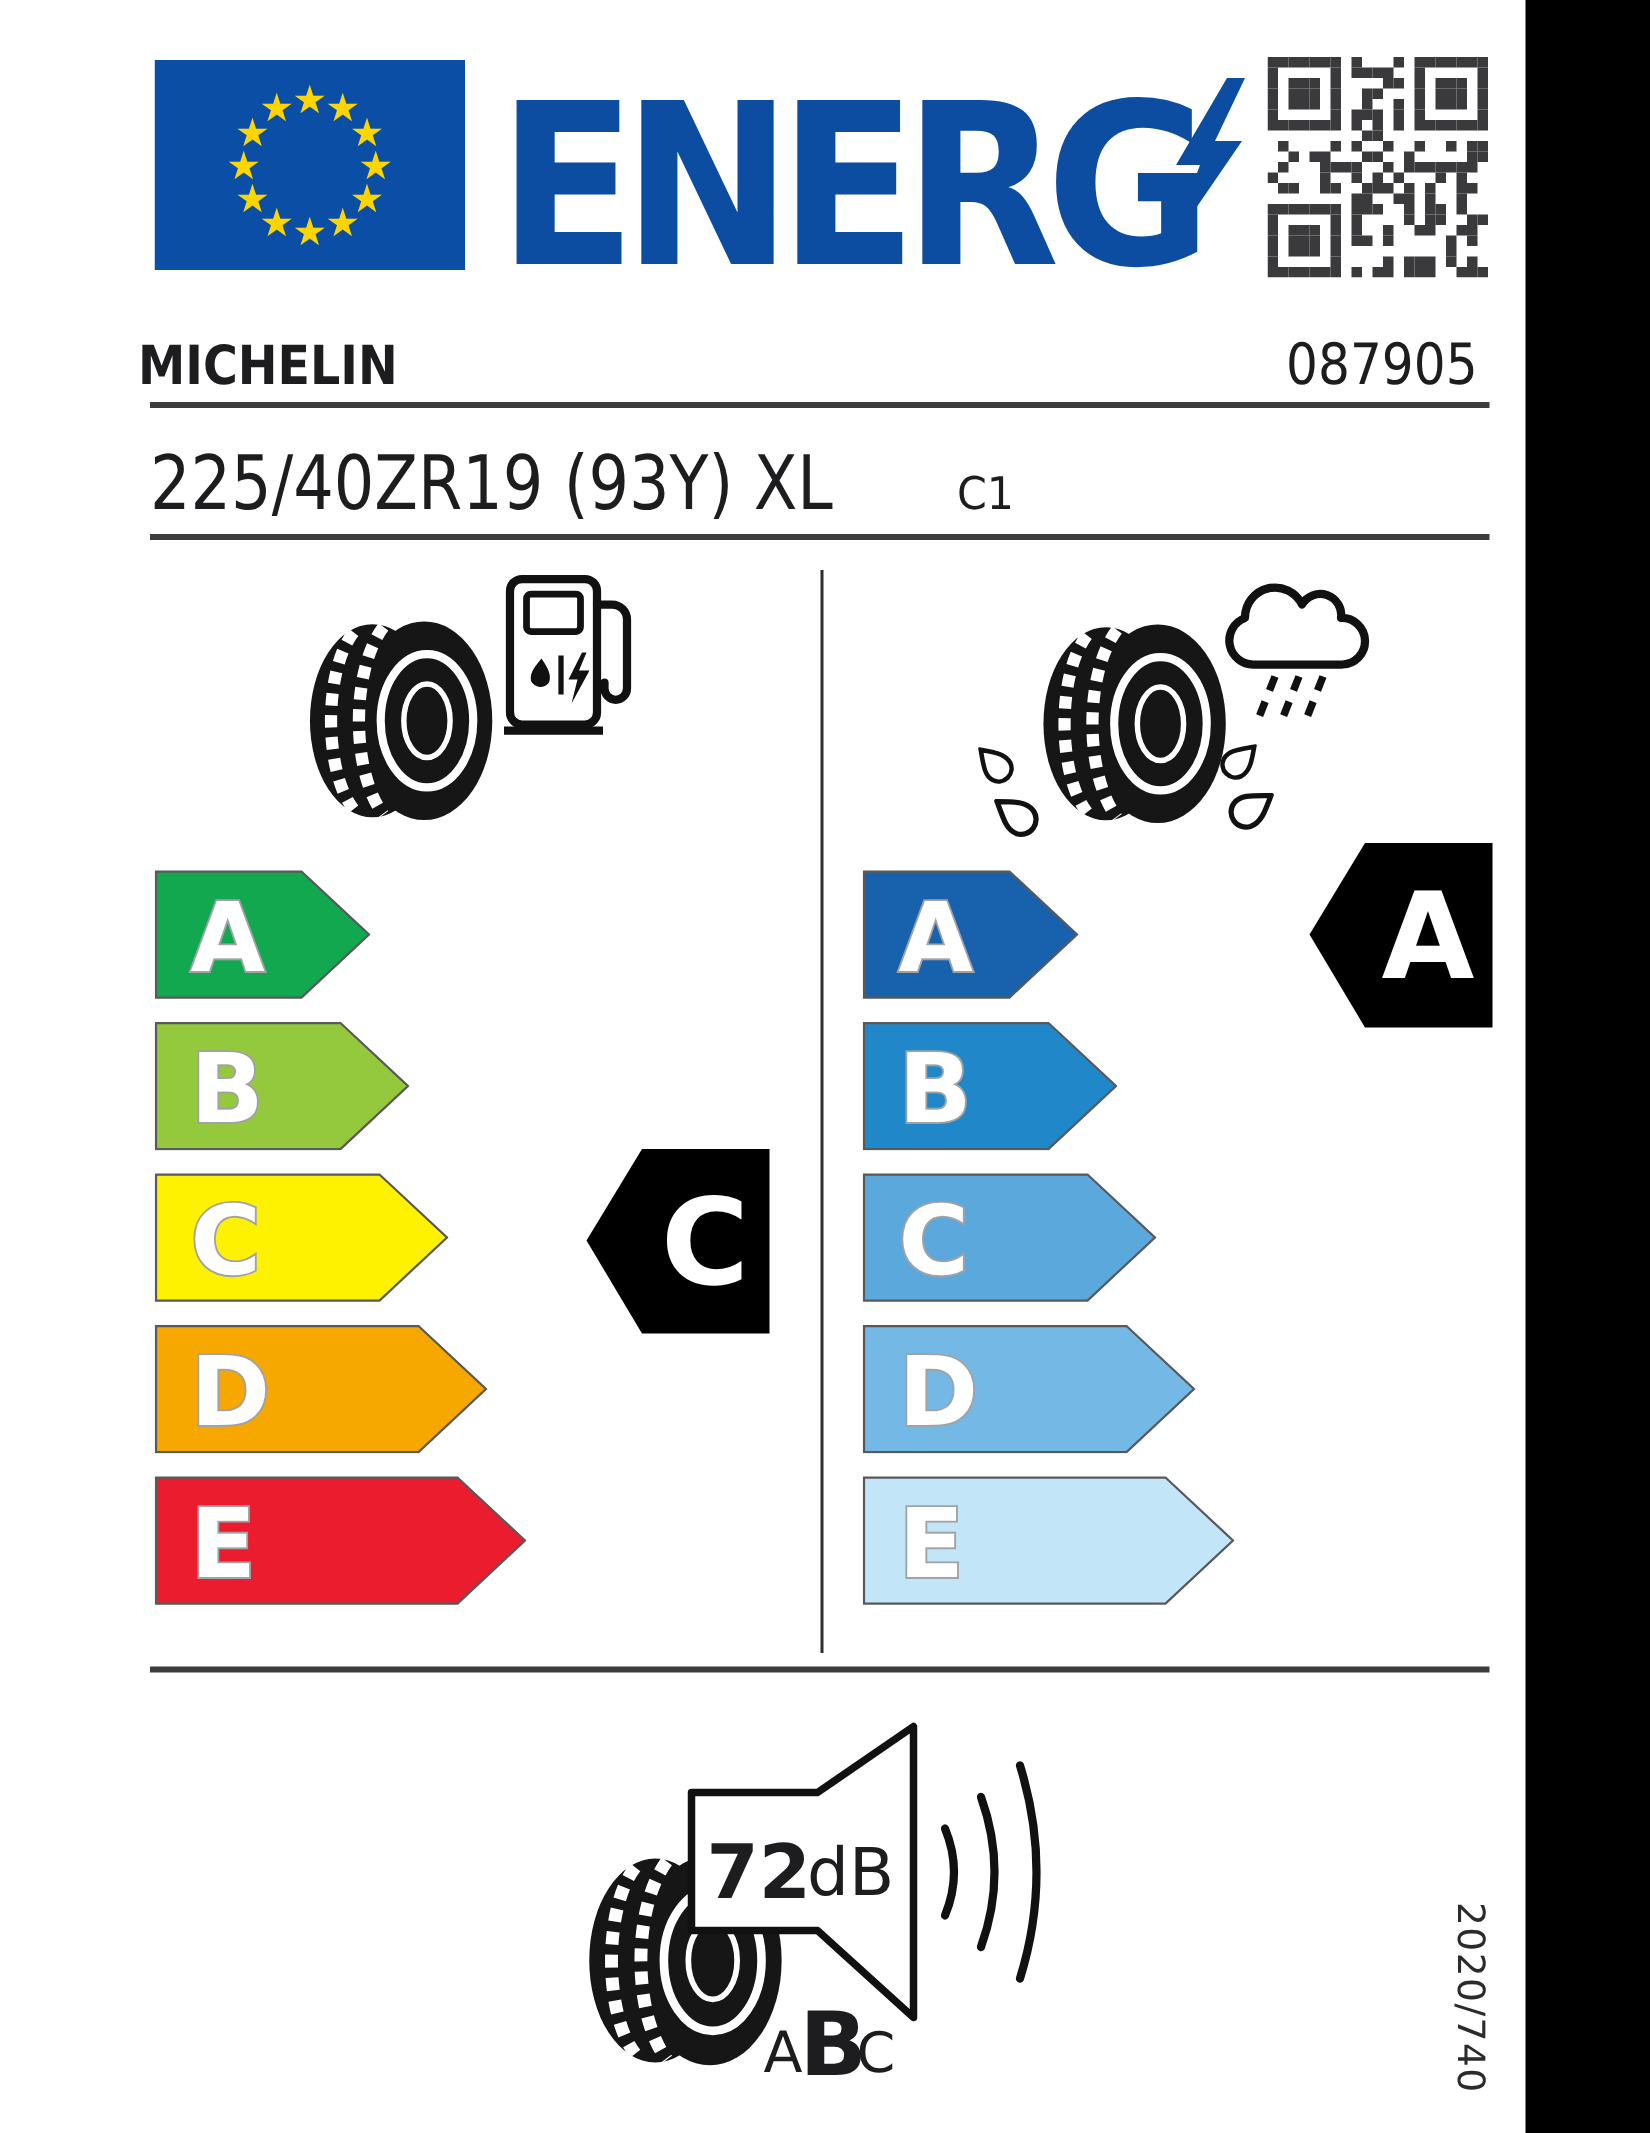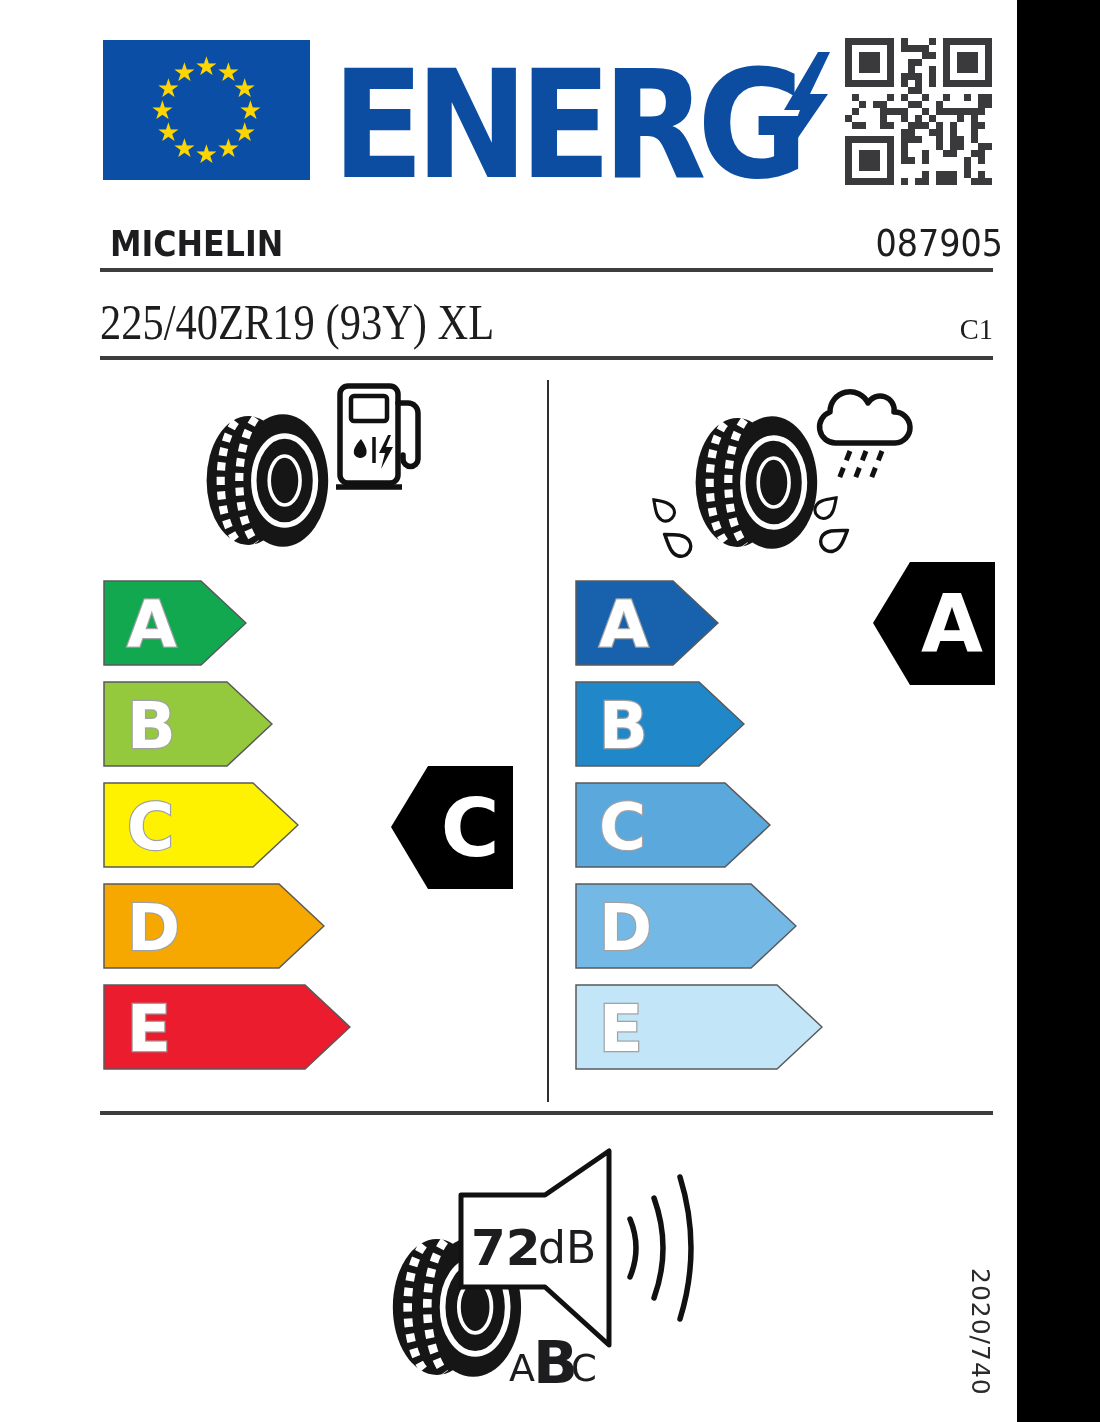--- a/index.html
+++ b/index.html
@@ -6,24 +6,24 @@
   body{width:1100px;height:1422px;position:relative;overflow:hidden;
        font-family:"DejaVu Sans","Liberation Sans",sans-serif;color:#1d1d1f;}
   .abs{position:absolute;}
   
   #eu-flag{left:103px;top:40px;}
   #energ{left:332px;top:50px;font-size:150px;font-weight:bold;line-height:1;
          letter-spacing:-10px;transform:scaleX(.9);transform-origin:left top;}
   #bolt{left:780px;top:52px;}
   #qr{left:845px;top:38px;}
   
-  #brand-row{left:110px;top:221px;width:893px;display:flex;justify-content:space-between;align-items:baseline;}
+  #brand-row{left:92px;top:221px;width:893px;display:flex;justify-content:space-between;align-items:baseline;}
   #brand{font-size:36px;font-weight:bold;transform:scaleX(.88);transform-origin:left;}
   #article{font-size:38px;transform:scaleX(.88);transform-origin:right;}
-  #size-row{left:100px;top:293px;width:893px;display:flex;justify-content:space-between;align-items:baseline;font-family:Liberation Serif, serif;}
+  #size-row{left:100px;top:293px;width:893px;display:flex;align-items:baseline;}
   #tyre-size{font-size:50px;transform:scaleX(.85);transform-origin:left;}
   #tyre-class{font-size:30px;transform:scaleX(.95);transform-origin:right;}
   .hline{left:100px;width:893px;height:4px;background:#3d3d3f;}
   #line1{top:268px;} #line2{top:356px;} #line3{top:1111px;}
   #col-divider{left:547px;top:380px;width:2px;height:722px;background:#2e2e30;}
   
   #fuel-scale{left:103px;top:580px;}
   #wet-scale{left:575px;top:580px;}
   .arrow-letter{font-family:"DejaVu Sans",sans-serif;font-weight:bold;font-size:64px;
                 fill:#fff;stroke:#a0a2a5;stroke-width:2.5px;paint-order:stroke;}

